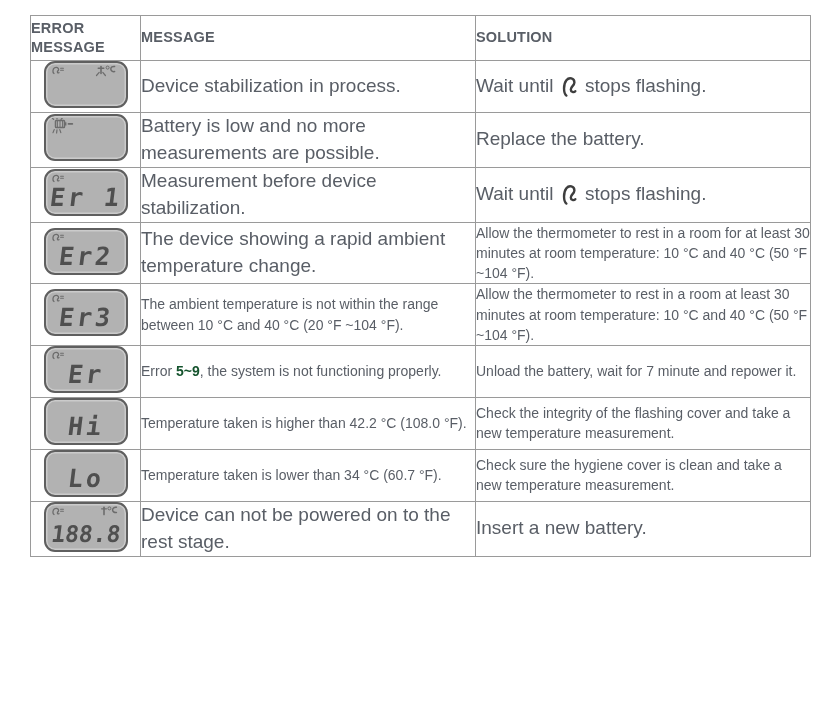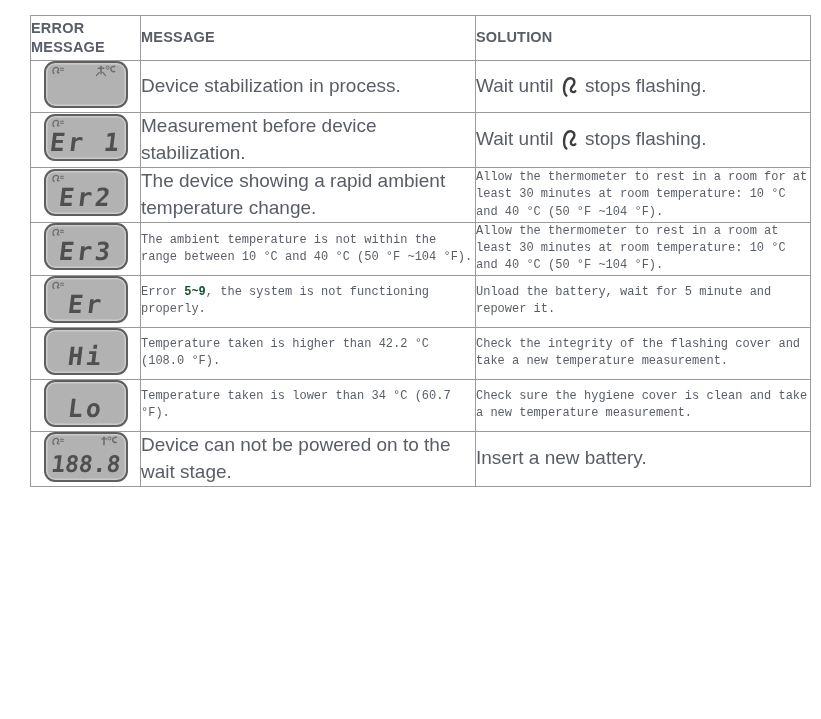--- a/index.html
+++ b/index.html
@@ -59,23 +59,22 @@
   th.h-sol { padding-left: 13px; }
 
   
   td.txt {
     font-size: 19px;
     color: #595e66;
     line-height: 1.42;
     padding: 10px 13px 10px 13px;
   }
   td.txt.small {
-    font-size: 12px;
+    font-size: 14px;
     line-height: 1.44;
-    font-family: Liberation Mono, monospace;
   }
   td.txt b { font-weight: bold; color: #14532d; }
 
   
   td.iconcell {
     text-align: center;
     padding: 7px 0 7px 0;
   }
 
   .lcd {
@@ -207,20 +206,39 @@
           <span>Wait until</span>
           <span class="ear-inline">
             <svg viewBox="0 0 15 22" width="15" height="22" aria-hidden="true">
               <path d="M4.4 19.6 C1.3 17.2 1.2 8.2 4.4 4.2 C7.1 0.8 12.4 1.9 12.4 6.4 C12.4 9.6 8.8 10.6 8.8 13.4 C8.8 16.2 11.9 16.8 13.3 15.2" fill="none" stroke="#3e3e3e" stroke-width="2.4" stroke-linecap="round" stroke-linejoin="round"></path>
             </svg>
           </span>
           <span>stops flashing.</span>
         </td>
       </tr>
 
+      <tr>
+        <td class="iconcell">
+          <span class="lcd">
+            <span class="mini-batt">
+              <svg viewBox="0 0 28 17" width="28" height="17" aria-hidden="true">
+                <rect x="4.5" y="2.5" width="9" height="7" rx="0.8" fill="none" stroke="#6c6c6c" stroke-width="1.5"></rect>
+                <rect x="13.6" y="4.3" width="1.8" height="3.2" fill="#6c6c6c"></rect>
+                <path d="M6.4 2.6 L6.4 9.4 M9 2.6 L9 9.4 M11.6 2.6 L11.6 9.4" stroke="#6c6c6c" stroke-width="1"></path>
+                <path d="M3.2 11.6 L2 14.6 M6 11.8 L5.6 15 M8.8 11.6 L9.8 14.6" stroke="#6c6c6c" stroke-width="1.2" stroke-linecap="round"></path>
+                <path d="M2.6 1.4 L1.3 0 M6 0.9 L6 -0.6 M10 1.4 L11.3 0" stroke="#6c6c6c" stroke-width="1.2" stroke-linecap="round"></path>
+                <path d="M17.4 5.9 L21.4 5.9" stroke="#6c6c6c" stroke-width="1.6" stroke-linecap="round"></path>
+              </svg>
+            </span>
+            
+          </span>
+        </td>
+        <td class="txt">Battery is low and no more measurements are possible.</td>
+        <td class="txt">Replace the battery.</td>
+      </tr>
 
       <tr>
         <td class="iconcell">
           <span class="lcd">
             <span class="mini-ear">
               <svg viewBox="0 0 12 9" width="12" height="9" aria-hidden="true">
                 <path d="M2 7.5 C0.4 6.4 0.6 3 2.6 1.8 C4.4 0.7 6.6 1.7 6.6 3.4 C6.6 4.6 5.4 4.9 5.4 5.9 C5.4 6.9 6.4 7.2 7 6.6" fill="none" stroke="#6c6c6c" stroke-width="1.3" stroke-linecap="round"></path>
                 <path d="M8.6 2.2 L11.4 2.2 M8.6 4.2 L11.4 4.2" stroke="#6c6c6c" stroke-width="1.1" stroke-linecap="round"></path>
               </svg>
             </span>
@@ -260,38 +278,38 @@
           <span class="lcd">
             <span class="mini-ear">
               <svg viewBox="0 0 12 9" width="12" height="9" aria-hidden="true">
                 <path d="M2 7.5 C0.4 6.4 0.6 3 2.6 1.8 C4.4 0.7 6.6 1.7 6.6 3.4 C6.6 4.6 5.4 4.9 5.4 5.9 C5.4 6.9 6.4 7.2 7 6.6" fill="none" stroke="#6c6c6c" stroke-width="1.3" stroke-linecap="round"></path>
                 <path d="M8.6 2.2 L11.4 2.2 M8.6 4.2 L11.4 4.2" stroke="#6c6c6c" stroke-width="1.1" stroke-linecap="round"></path>
               </svg>
             </span>
             <span class="seg">Er3</span>
           </span>
         </td>
-        <td class="txt small">The ambient temperature is not within the range between 10 °C and 40 °C (50 °F ~104 °F).</td>
+        <td class="txt small">The ambient temperature is not within the range between 10 °C and 40 °C (20 °F ~104 °F).</td>
         <td class="txt small">Allow the thermometer to rest in a room at least 30 minutes at room temperature: 10 °C and 40 °C (50 °F ~104 °F).</td>
       </tr>
 
       <tr>
         <td class="iconcell">
           <span class="lcd">
             <span class="mini-ear">
               <svg viewBox="0 0 12 9" width="12" height="9" aria-hidden="true">
                 <path d="M2 7.5 C0.4 6.4 0.6 3 2.6 1.8 C4.4 0.7 6.6 1.7 6.6 3.4 C6.6 4.6 5.4 4.9 5.4 5.9 C5.4 6.9 6.4 7.2 7 6.6" fill="none" stroke="#6c6c6c" stroke-width="1.3" stroke-linecap="round"></path>
                 <path d="M8.6 2.2 L11.4 2.2 M8.6 4.2 L11.4 4.2" stroke="#6c6c6c" stroke-width="1.1" stroke-linecap="round"></path>
               </svg>
             </span>
             <span class="seg">Er</span>
           </span>
         </td>
         <td class="txt small"><span>Error</span> <b>5~9</b><span>, the system is not functioning properly.</span></td>
-        <td class="txt small">Unload the battery, wait for 5 minute and repower it.</td>
+        <td class="txt small">Unload the battery, wait for 7 minute and repower it.</td>
       </tr>
 
       <tr>
         <td class="iconcell">
           <span class="lcd">
             <span class="seg">Hi</span>
           </span>
         </td>
         <td class="txt small">Temperature taken is higher than 42.2 °C (108.0 °F).</td>
         <td class="txt small">Check the integrity of the flashing cover and take a new temperature measurement.</td>
@@ -320,20 +338,20 @@
               <svg viewBox="0 0 26 13" width="26" height="13" aria-hidden="true">
                 <path d="M11 1.2 L11 8.6" stroke="#6c6c6c" stroke-width="1.6" stroke-linecap="round"></path>
                 <path d="M8.6 2.8 L13.4 2.8" stroke="#6c6c6c" stroke-width="1.3" stroke-linecap="round"></path>
                 <circle cx="16.4" cy="2.4" r="1.5" fill="none" stroke="#6c6c6c" stroke-width="1"></circle>
                 <path d="M23.4 1.3 C21.3 1.1 19.6 1.9 19.6 3.9 C19.6 5.9 21.4 6.7 23.4 6.4" fill="none" stroke="#6c6c6c" stroke-width="1.5" stroke-linecap="round"></path>
               </svg>
             </span>
             <span class="seg wide">188.8</span>
           </span>
         </td>
-        <td class="txt">Device can not be powered on to the wait stage.</td>
+        <td class="txt">Device can not be powered on to the rest stage.</td>
         <td class="txt">Insert a new battery.</td>
       </tr>
 
     </tbody>
   </table>
 
 </div>
 
 </body></html>

